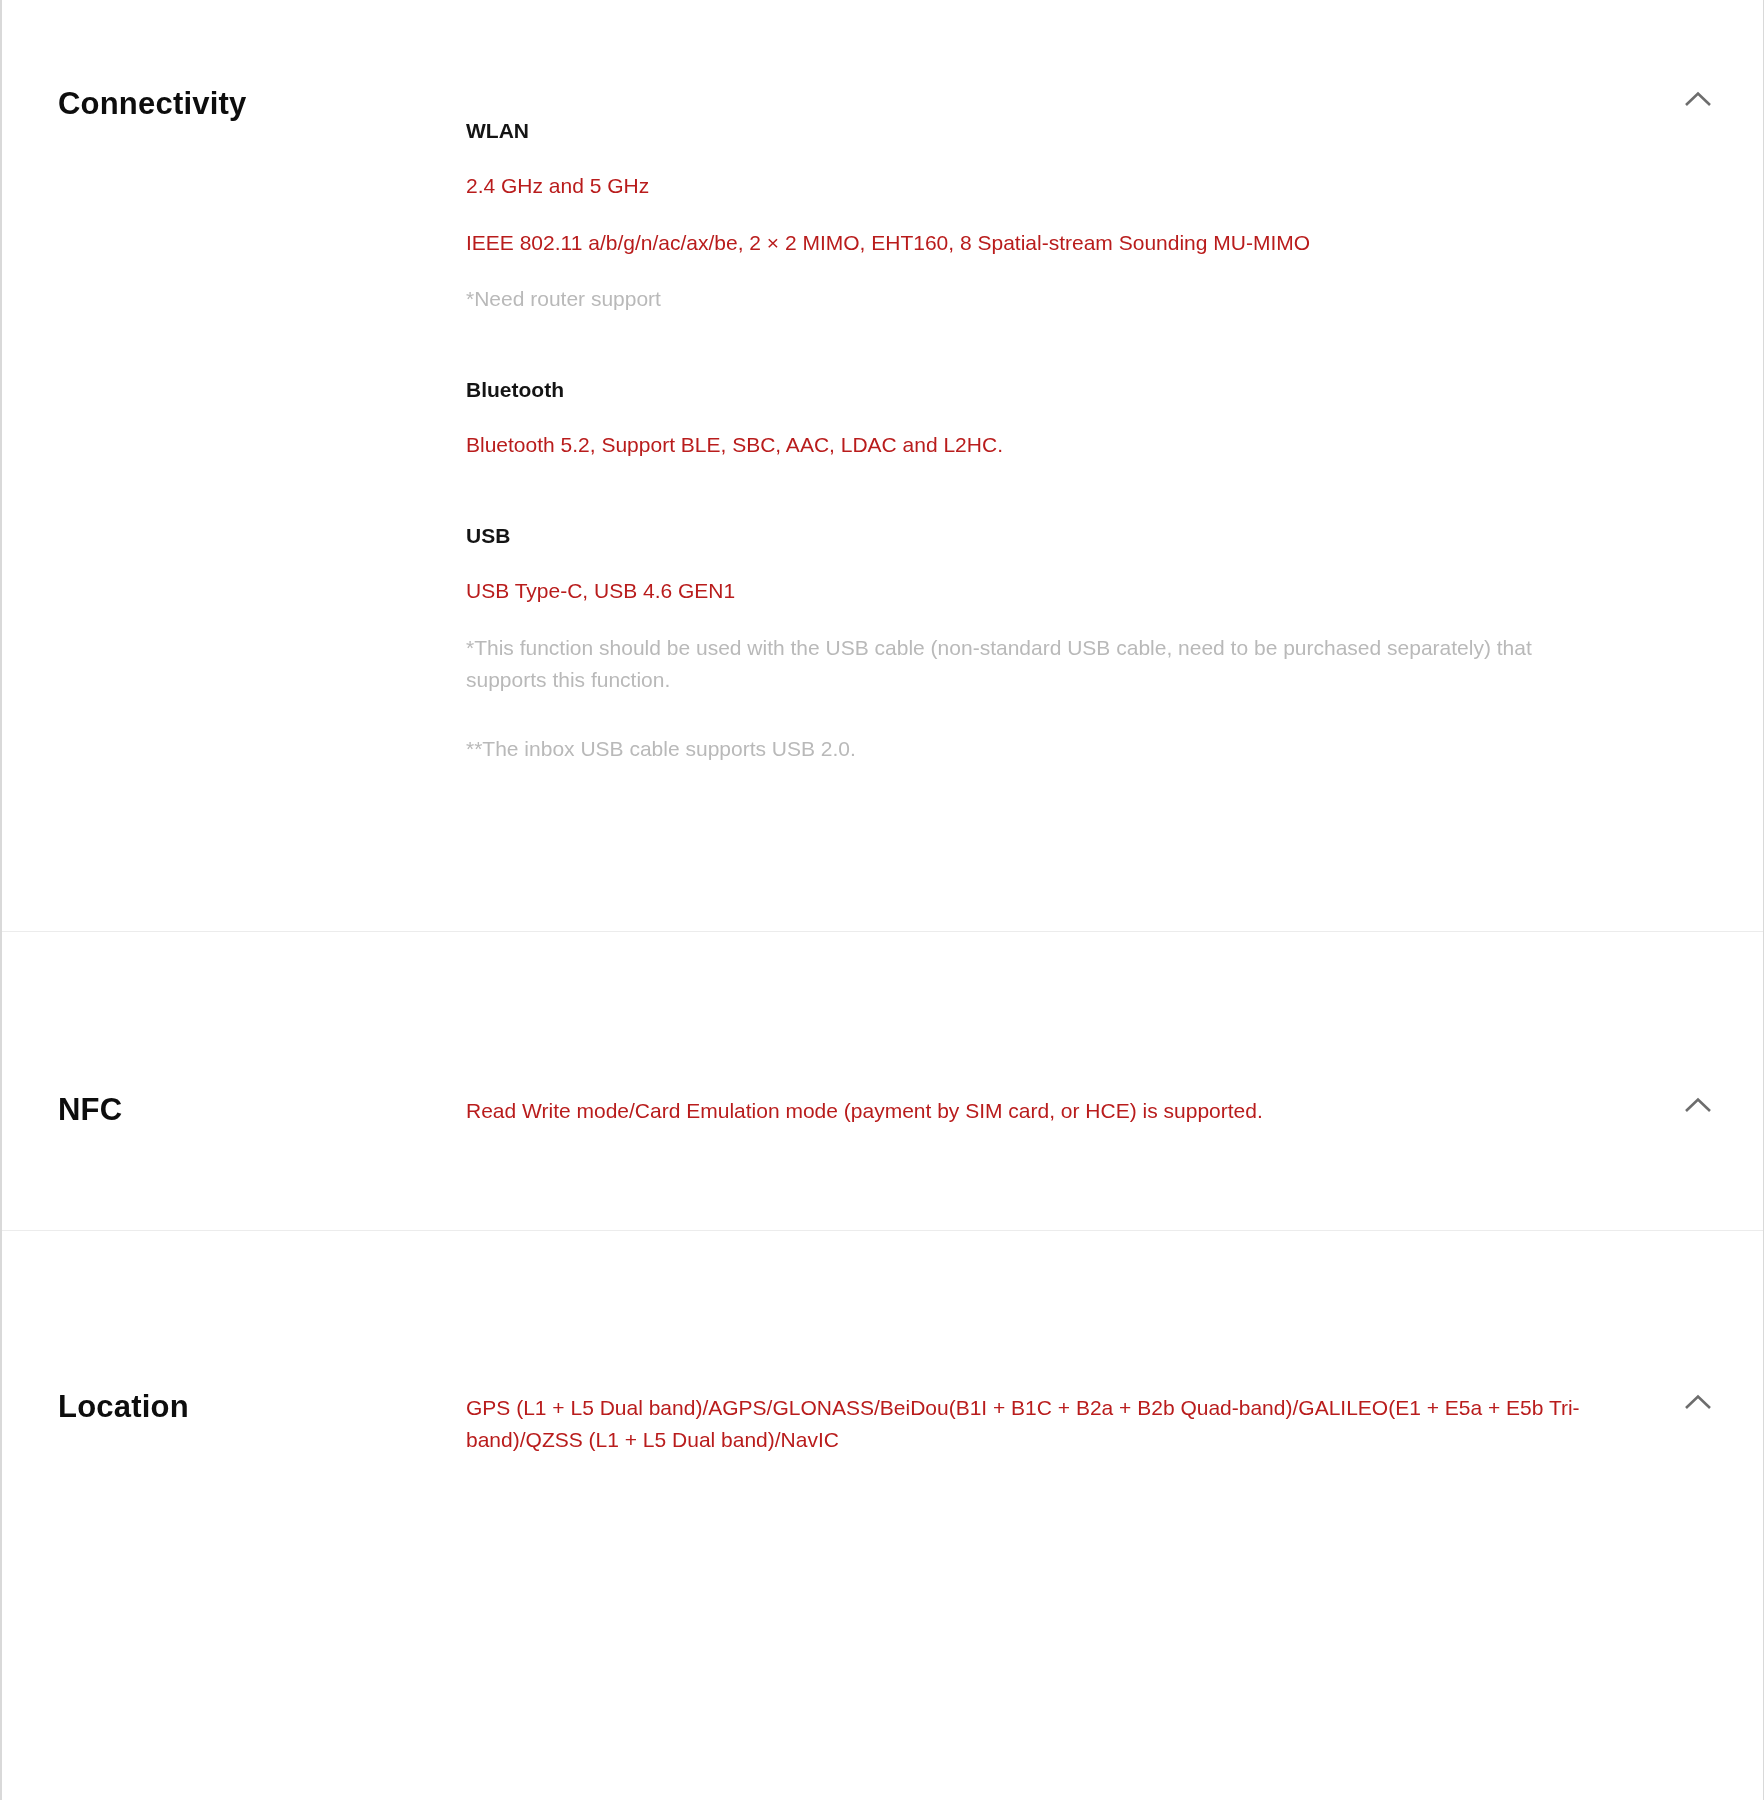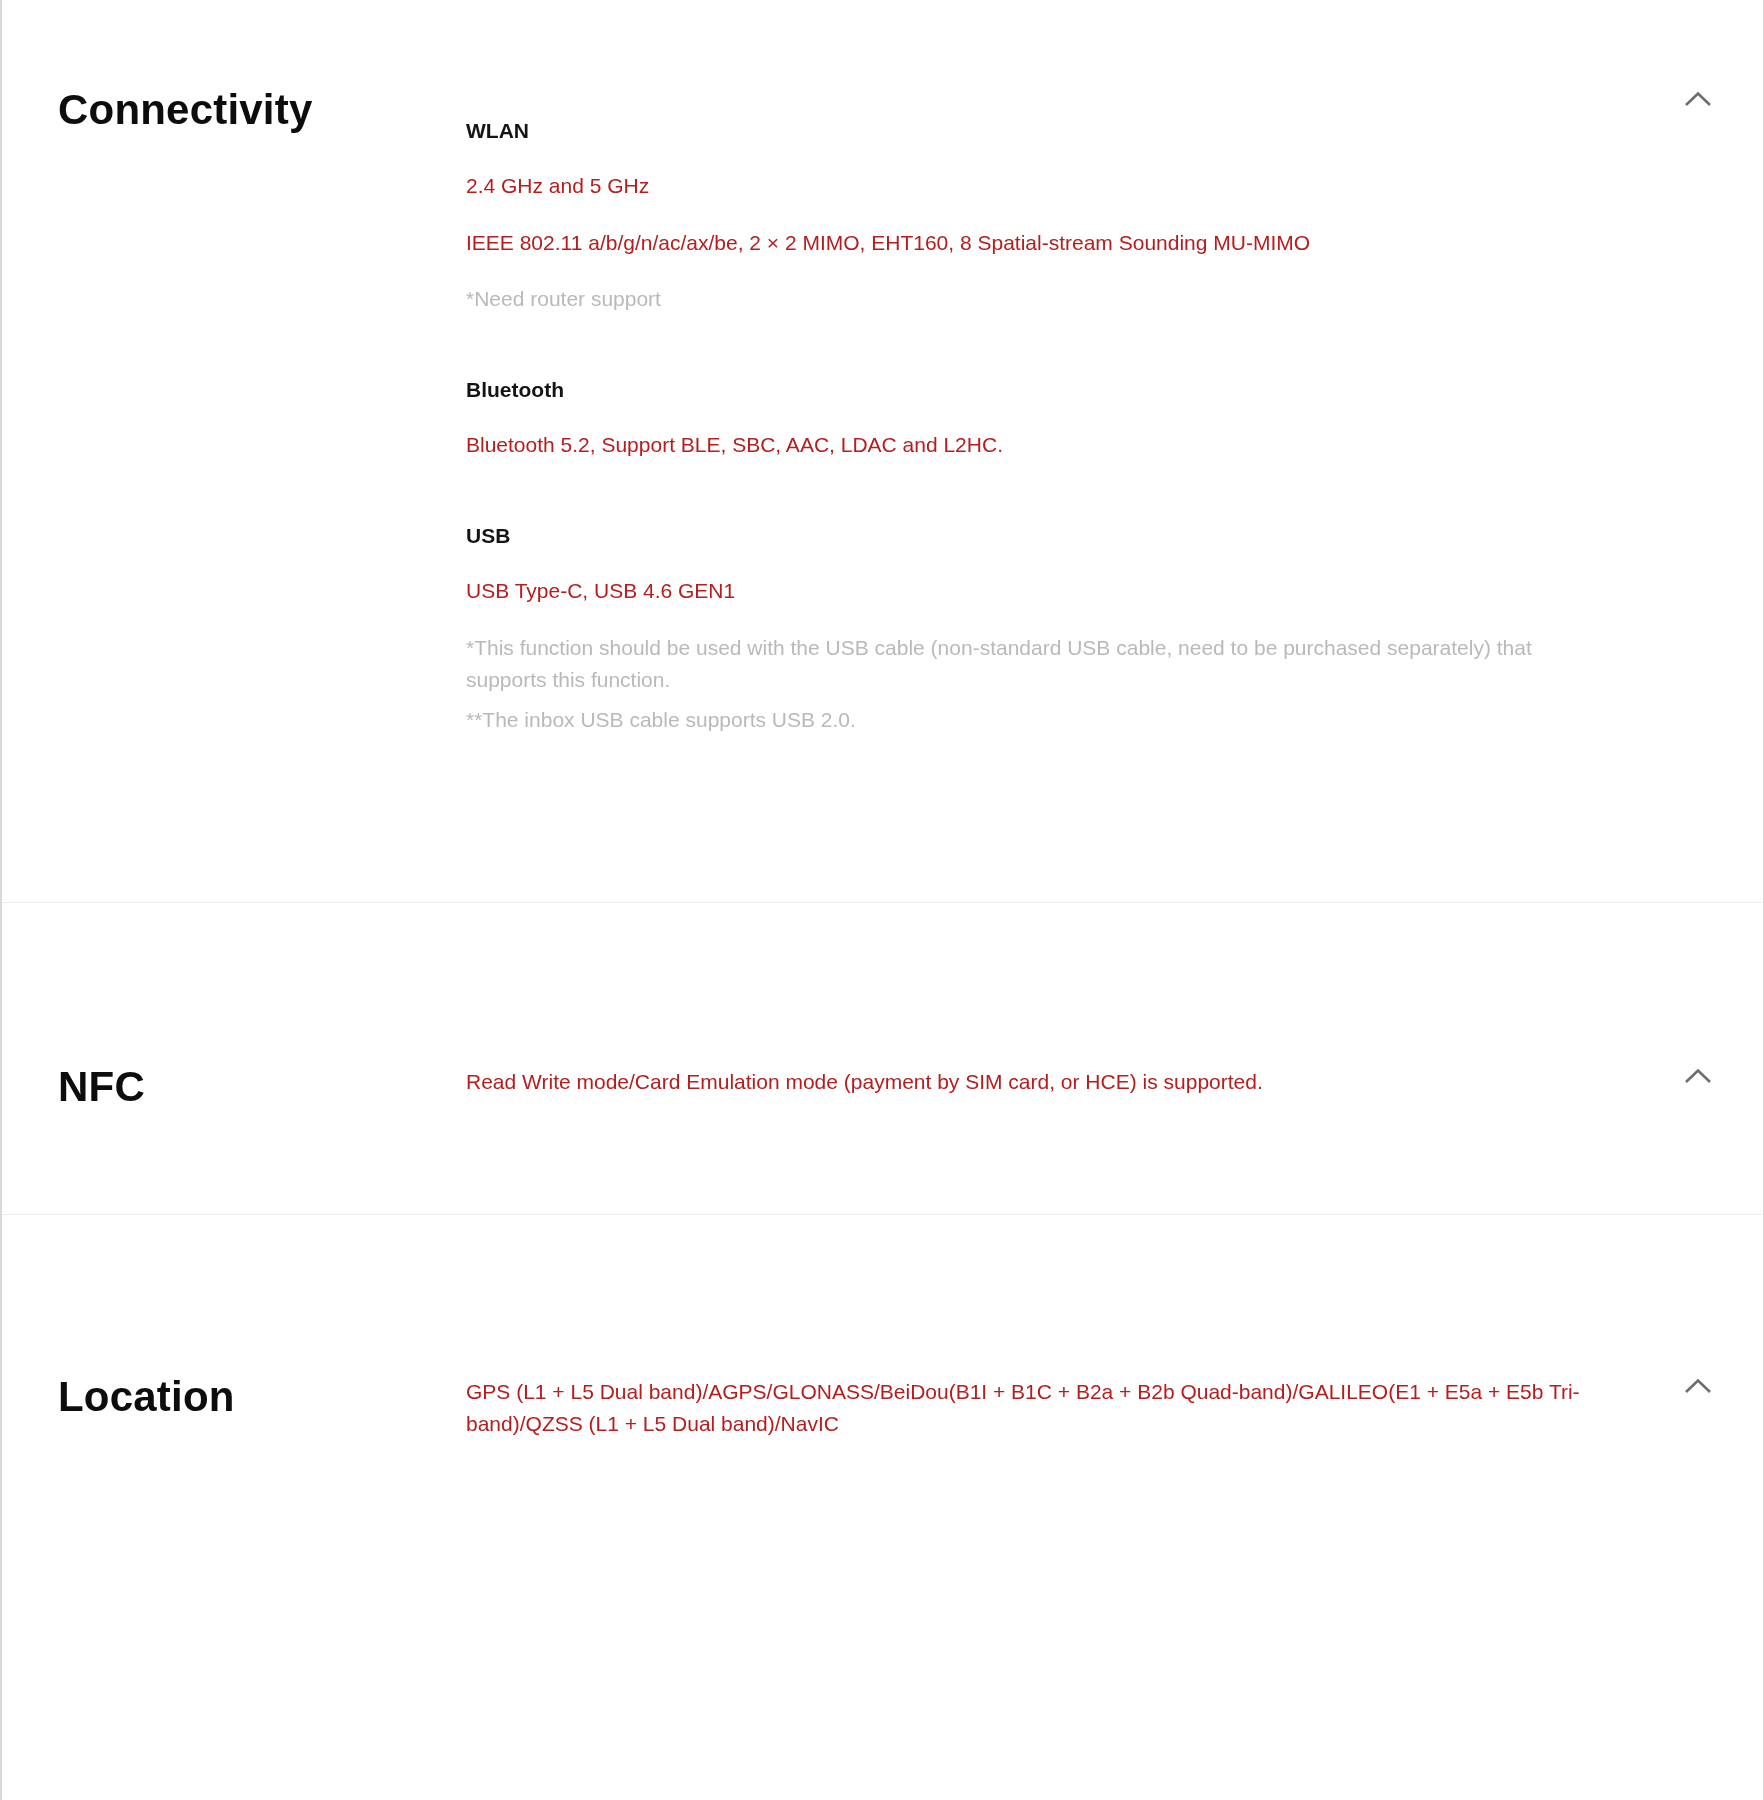--- a/index.html
+++ b/index.html
@@ -21,21 +21,21 @@
     padding-left: 56px;
     padding-right: 50px;
   }
   .spec-section.bordered { border-bottom: 1px solid #ececec; }
   #section-connectivity { padding-top: 86px; padding-bottom: 166px; }
   #section-nfc         { padding-top: 160px; padding-bottom: 102px; }
   #section-location    { padding-top: 158px; padding-bottom: 60px; }
   .section-title {
     width: 408px;
     flex: 0 0 408px;
-    font-size: 42px;
+    font-size: 31px;
     font-weight: 700;
     color: #0d0d0d;
     letter-spacing: 0.2px;
     line-height: 1.15;
   }
   .section-content {
     width: 1120px;
     flex: 0 1 1120px;
     padding-top: 3px;
   }
@@ -52,21 +52,21 @@
   .spec-value {
     font-size: 21px;
     color: #b91c1c;
     line-height: 1.55;
     margin-bottom: 24px;
   }
   .spec-footnote {
     font-size: 21px;
     color: #b9b9b9;
     line-height: 1.55;
-    margin-bottom: 7px;
+    margin-bottom: 36px;
   }
   .section-content p:last-child,
   .subsection p:last-child { margin-bottom: 0; }
   .collapse-btn {
     margin-left: auto;
     margin-top: 4px;
     width: 30px; height: 22px;
     background: transparent;
     border: none;
     cursor: pointer;

